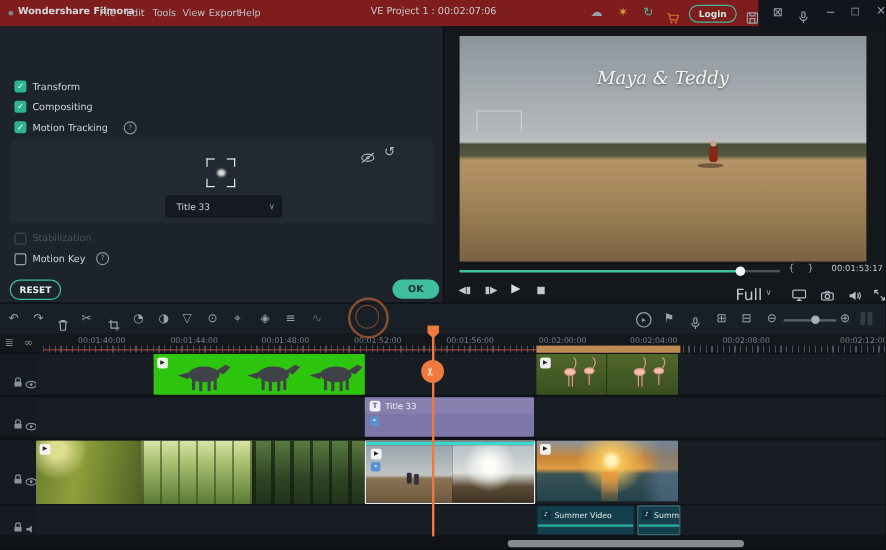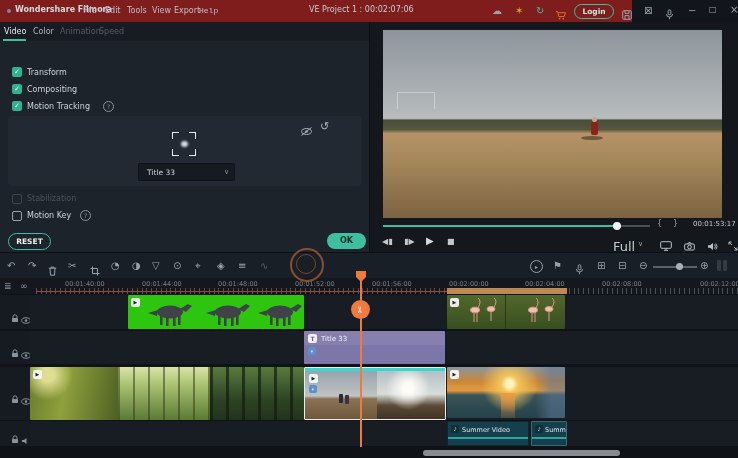--- a/index.html
+++ b/index.html
@@ -54,21 +54,21 @@
 <div id="app">
 
   <div id="titlebar">
     <div class="abs" style="left:7px;top:9px;width:4px;height:4px;border-radius:50%;background:#7d8691;"></div>
     <div class="abs" style="left:15px;top:5px;font-size:8px;font-weight:bold;color:#d4d9de;">Wondershare Filmora</div>
     <span class="menu" style="left:83px;">File</span>
     <span class="menu" style="left:105px;">Edit</span>
     <span class="menu" style="left:127px;">Tools</span>
     <span class="menu" style="left:152px;">View</span>
     <span class="menu" style="left:174px;">Export</span>
-    <span class="menu" style="left:199px;font-family:Liberation Mono, monospace;">Help</span>
+    <span class="menu" style="left:199px;">Help</span>
     <div class="abs" style="left:309px;top:5px;font-size:8px;color:#c6ccd1;">VE Project 1 : 00:02:07:06</div>
 
     <span class="ic" style="left:492px;top:6px;">☁</span>
     <span class="ic" style="left:515px;top:6px;color:#d8a93a;">✶</span>
     <span class="ic" style="left:536px;top:6px;color:#3fbf9f;">↻</span>
     <span class="abs" style="left:555px;top:5px;">
       <svg width="11" height="10">
           <path d="M1 1.5h1.6l1.2 5h5.4l1.2-3.8H3.2" fill="none" stroke="#d96f35" stroke-width="1"></path>
           <circle cx="4.6" cy="8.6" r="0.9" fill="#d96f35"></circle>
           <circle cx="8.2" cy="8.6" r="0.9" fill="#d96f35"></circle>
@@ -87,27 +87,20 @@
           <rect x="3.2" y="0.8" width="2.6" height="5" rx="1.3" fill="none" stroke="#9aa4ad"></rect>
           <path d="M1.5 5a3 3 0 006 0M4.5 8.2v2" fill="none" stroke="#9aa4ad"></path>
         </svg>
     </span>
     <span class="ic" style="left:688px;top:6px;">−</span>
     <span class="ic" style="left:709px;top:6px;font-size:8px;">□</span>
     <span class="ic" style="left:730px;top:5px;">×</span>
   </div>
 
   <div id="panel">
-    <div class="tabstrip" style="top:0;">
-      <span class="tab" style="left:4px;color:#e8ecef;">Video</span>
-      <span class="tab" style="left:33px;color:#aeb6bd;">Color</span>
-      <span class="tab" style="left:60px;color:#525c66;">Animation</span>
-      <span class="tab" style="left:99px;color:#525c66;">Speed</span>
-      <div class="underline" style="left:3px;top:17px;width:23px;"></div>
-    </div>
 
     <div class="cb" style="top:45px;">✓</div>
     <span class="cblabel" style="top:46px;">Transform</span>
     <div class="cb" style="top:62px;">✓</div>
     <span class="cblabel" style="top:63px;">Compositing</span>
     <div class="cb" style="top:79px;">✓</div>
     <span class="cblabel" style="top:80px;">Motion Tracking</span>
     <div class="helpc" style="left:103px;top:79px;">?</div>
 
     <div id="trackpanel">
@@ -139,20 +132,21 @@
     <span class="cblabel" style="top:189px;">Motion Key</span>
     <div class="helpc" style="left:80px;top:188px;">?</div>
 
     <div class="pill" style="left:8px;top:211px;width:41px;height:15px;border:1px solid #3fbf9f;font-size:7.5px;line-height:15px;color:#e8efec;">RESET</div>
     <div class="pill" style="left:327px;top:211px;width:39px;height:16px;background:#3fbf9f;font-size:8px;line-height:16px;color:#173028;">OK</div>
   </div>
 
   <div id="preview">
     <div id="video">
       <div class="abs" style="left:14px;top:62px;width:36px;height:16px;border:1px solid rgba(235,235,228,.5);border-bottom:none;"></div>
+      <div id="overlayTitle">Maya &amp; Teddy</div>
       <div class="abs" style="left:208px;top:92px;width:7px;height:13px;background:#8a2418;border-radius:2px;"></div>
       <div class="abs" style="left:209px;top:87px;width:5px;height:5px;background:#c9a58a;border-radius:50%;"></div>
       <div class="abs" style="left:198px;top:106px;width:22px;height:4px;background:rgba(30,20,10,.45);border-radius:50%;"></div>
     </div>
 
     <div class="abs" style="left:13px;top:203px;width:267px;height:2px;background:#4a5258;"></div>
     <div class="abs" style="left:13px;top:203px;width:234px;height:2px;background:#3fbf9f;"></div>
     <div class="abs" style="left:243px;top:200px;width:8px;height:8px;border-radius:50%;background:#f2f4f5;"></div>
     <span class="ic" style="left:287px;top:198px;font-size:8px;">{</span>
     <span class="ic" style="left:303px;top:198px;font-size:8px;">}</span>

